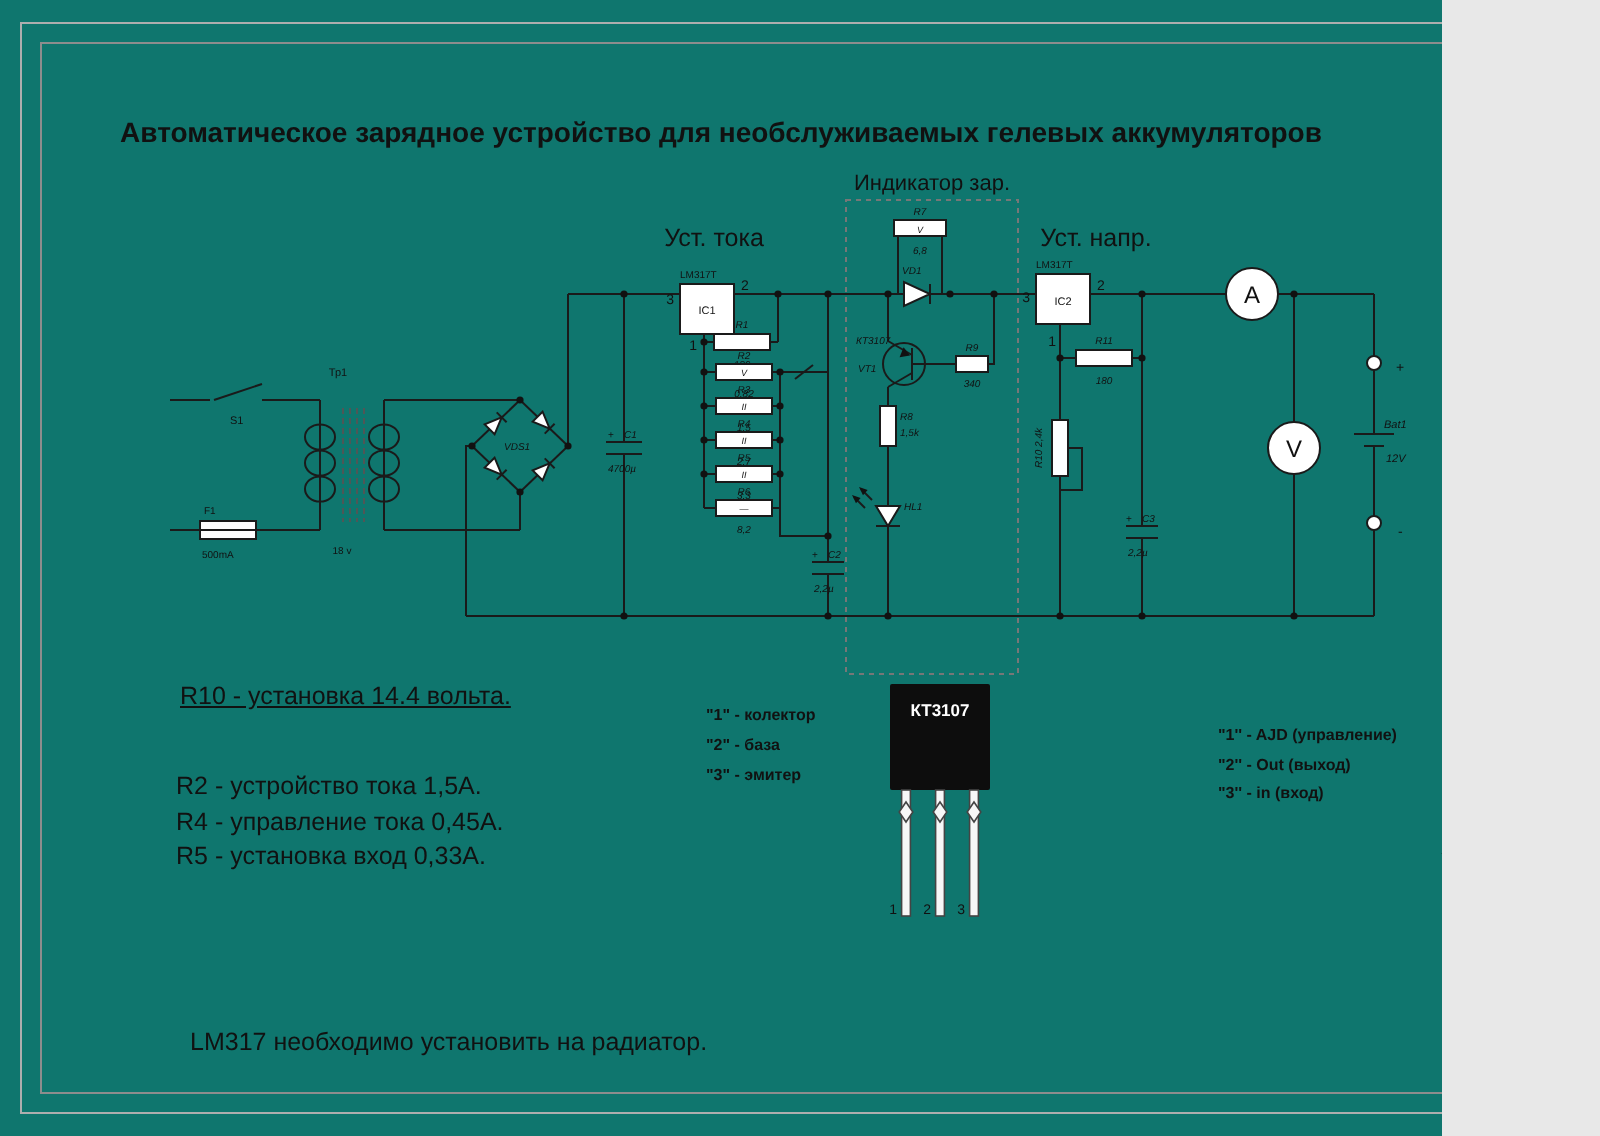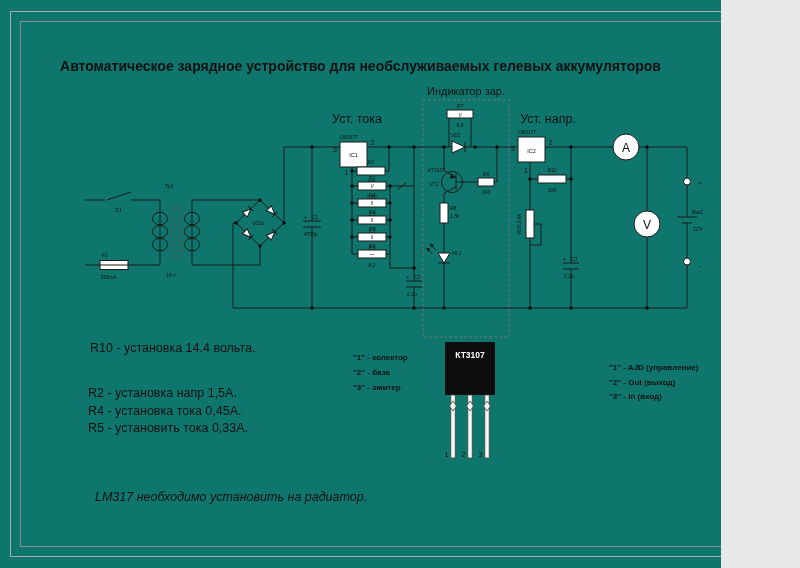--- a/index.html
+++ b/index.html
@@ -1,23 +1,23 @@
 <!DOCTYPE html>
 <html><head>
 <meta charset="utf-8">
 <style>
   html,body{margin:0;padding:0;background:#e8e8e8;}
   .page{position:relative;width:721px;height:568px;background:#0f766e;font-family:"Liberation Sans",sans-serif;color:#111;overflow:hidden;}
   .frame-outer{position:absolute;left:10px;top:11px;width:778px;height:544px;border:1px solid #aeaeae;}
   .frame-inner{position:absolute;left:20px;top:21px;width:758px;height:524px;border:1px solid #8d8d8d;}
   .title{position:absolute;top:58px;left:0;right:0;text-align:center;font-size:14px;font-weight:bold;}
   svg.schem{position:absolute;left:0;top:0;}
-  .notes-r10{position:absolute;left:90px;top:341px;font-size:12.5px;}
+  .notes-r10{position:absolute;left:90px;top:341px;font-size:12.5px;text-decoration:underline;}
   .notes-cur{position:absolute;left:88px;top:385px;font-size:12.5px;line-height:17.5px;}
-  .notes-hs{position:absolute;left:95px;top:490px;font-size:12.5px;font-style:italic;}
+  .notes-hs{position:absolute;left:95px;top:514px;font-size:12.5px;}
   .kt-legend{position:absolute;left:353px;top:350px;font-size:8px;font-weight:bold;line-height:15px;}
   .lm-legend{position:absolute;left:609px;top:361px;font-size:8px;font-weight:bold;line-height:14.5px;}
   
   .w{stroke:#1a1a1a;stroke-width:1;fill:none;}
   .wd{stroke:#1a1a1a;stroke-width:1;fill:#fff;}
   .core{stroke:#555;stroke-width:0.9;fill:none;stroke-dasharray:3 2;}
   .dash{stroke:#777;stroke-width:1;fill:none;stroke-dasharray:2.5 2.5;}
   .dot{fill:#111;stroke:none;}
   svg text{fill:#111;stroke:none;}
   .ti{font:italic 5px "Liberation Sans",sans-serif;}
@@ -342,23 +342,23 @@
         <rect x="751.5" y="389" width="3" height="35" transform="rotate(4 753 389)"></rect>
       </g>
       <text class="pnum2" x="724" y="427" text-anchor="end">1</text>
       <text class="pnum2" x="741.5" y="440" text-anchor="middle">2</text>
       <text class="pnum2" x="756" y="425">3</text>
     </g>
   </svg>
 
   <div class="notes-r10">R10 - установка 14.4 вольта.</div>
   <div class="notes-cur">
-    <div>R2 - установка напр 1,5А.</div>
-    <div>R4 - установка тока 0,45А.</div>
-    <div>R5 - установить тока 0,33А.</div>
+    <div>R2 - устройство тока 1,5А.</div>
+    <div>R4 - управление тока 0,45А.</div>
+    <div>R5 - установка вход 0,33А.</div>
   </div>
   <div class="notes-hs">LM317 необходимо установить на радиатор.</div>
 
   <div class="kt-legend">
     <div>"1" - колектор</div>
     <div>"2" - база</div>
     <div>"3" - эмитер</div>
   </div>
   <div class="lm-legend">
     <div>"1'' - AJD (управление)</div>

